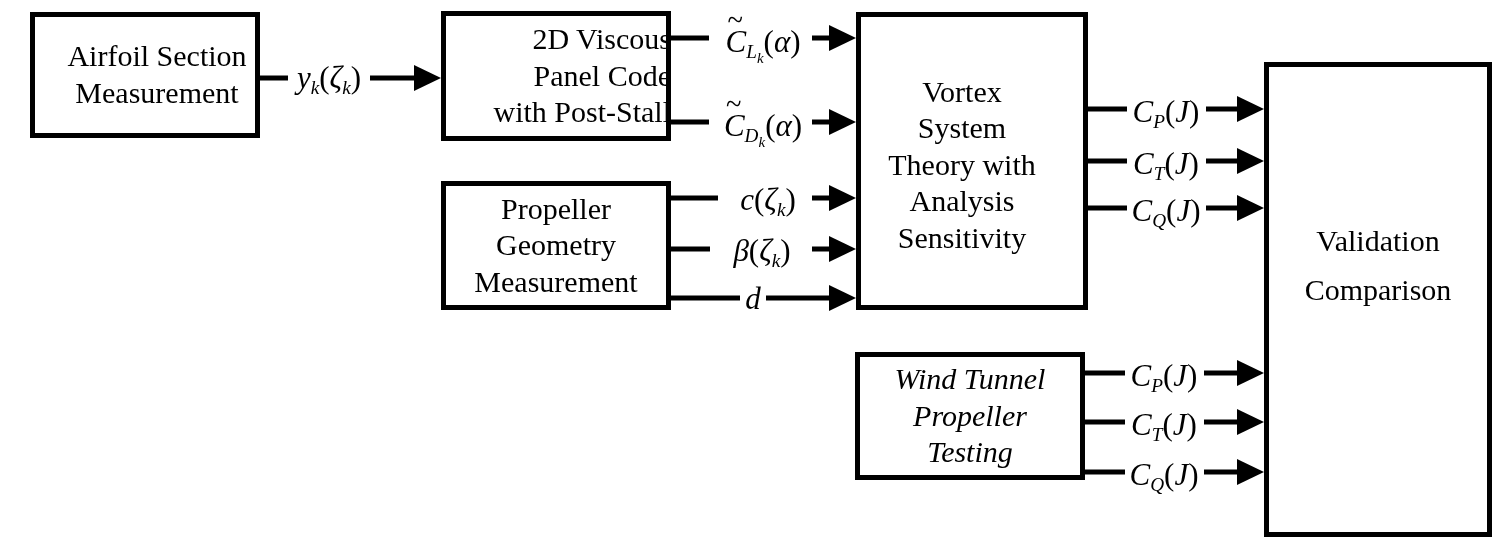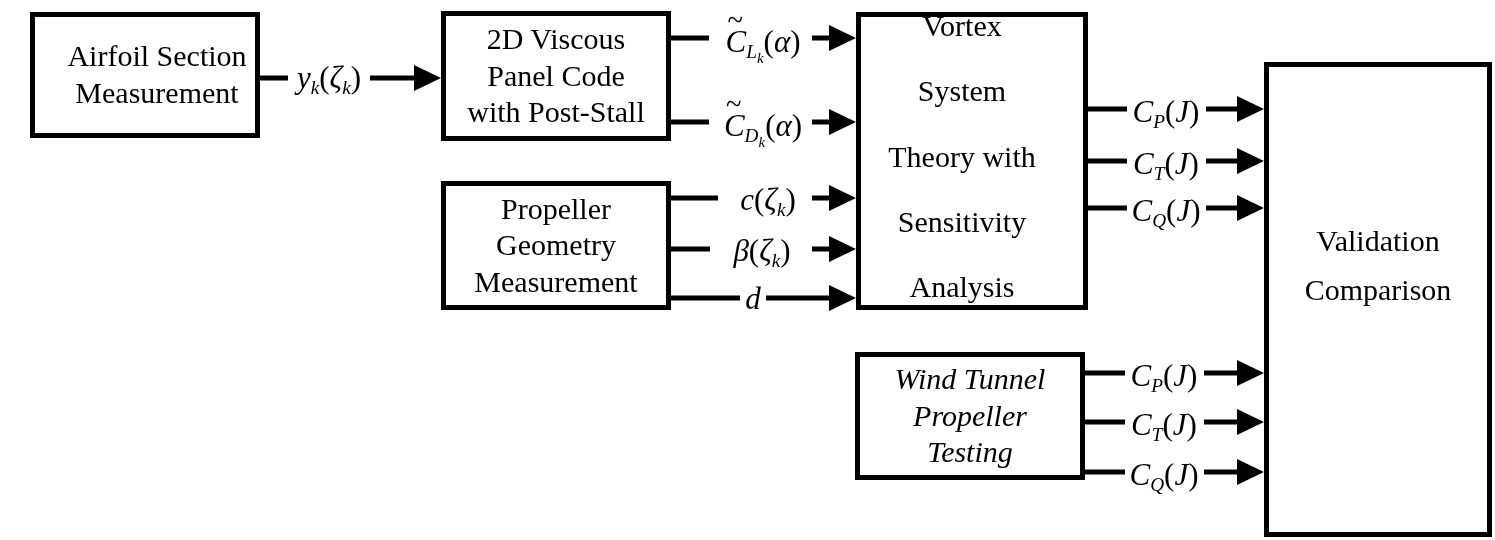--- a/index.html
+++ b/index.html
@@ -186,38 +186,38 @@
       <polygon class="arrow-head" points="1264,472 1237,459 1237,485"></polygon>
     </g>
 
   </svg>
 
   <div class="box-label" style="left:42px; top:12px; width:230px; height:126px;">
     <span>Airfoil Section</span>
     <span>Measurement</span>
   </div>
 
-  <div class="box-label" style="left:441px; top:11px; width:230px; height:130px;">
+  <div class="box-label" style="left:441px; top:11px; width:230px; height:130px;align-items:flex-end;">
     <span>2D Viscous</span>
     <span>Panel Code</span>
     <span>with Post-Stall</span>
   </div>
 
   <div class="box-label" style="left:441px; top:181px; width:230px; height:129px;">
     <span>Propeller</span>
     <span>Geometry</span>
     <span>Measurement</span>
   </div>
 
-  <div class="box-label" style="left:856px; top:8px; width:212px; height:298px;justify-content:space-between;">
+  <div class="box-label" style="left:856px; top:16px; width:212px; height:298px;">
     <span>Vortex</span>
     <span>System</span>
     <span>Theory with</span>
+    <span>Analysis</span>
     <span>Sensitivity</span>
-    <span>Analysis</span>
   </div>
 
   <div class="box-label" style="left:855px; top:352px; width:230px; height:128px;font-style:italic;">
     <span>Wind Tunnel</span>
     <span>Propeller</span>
     <span>Testing</span>
   </div>
 
   <div class="box-label" style="left:1264px; top:62px; width:228px; height:407px;gap:12px;">
     <span>Validation</span>

